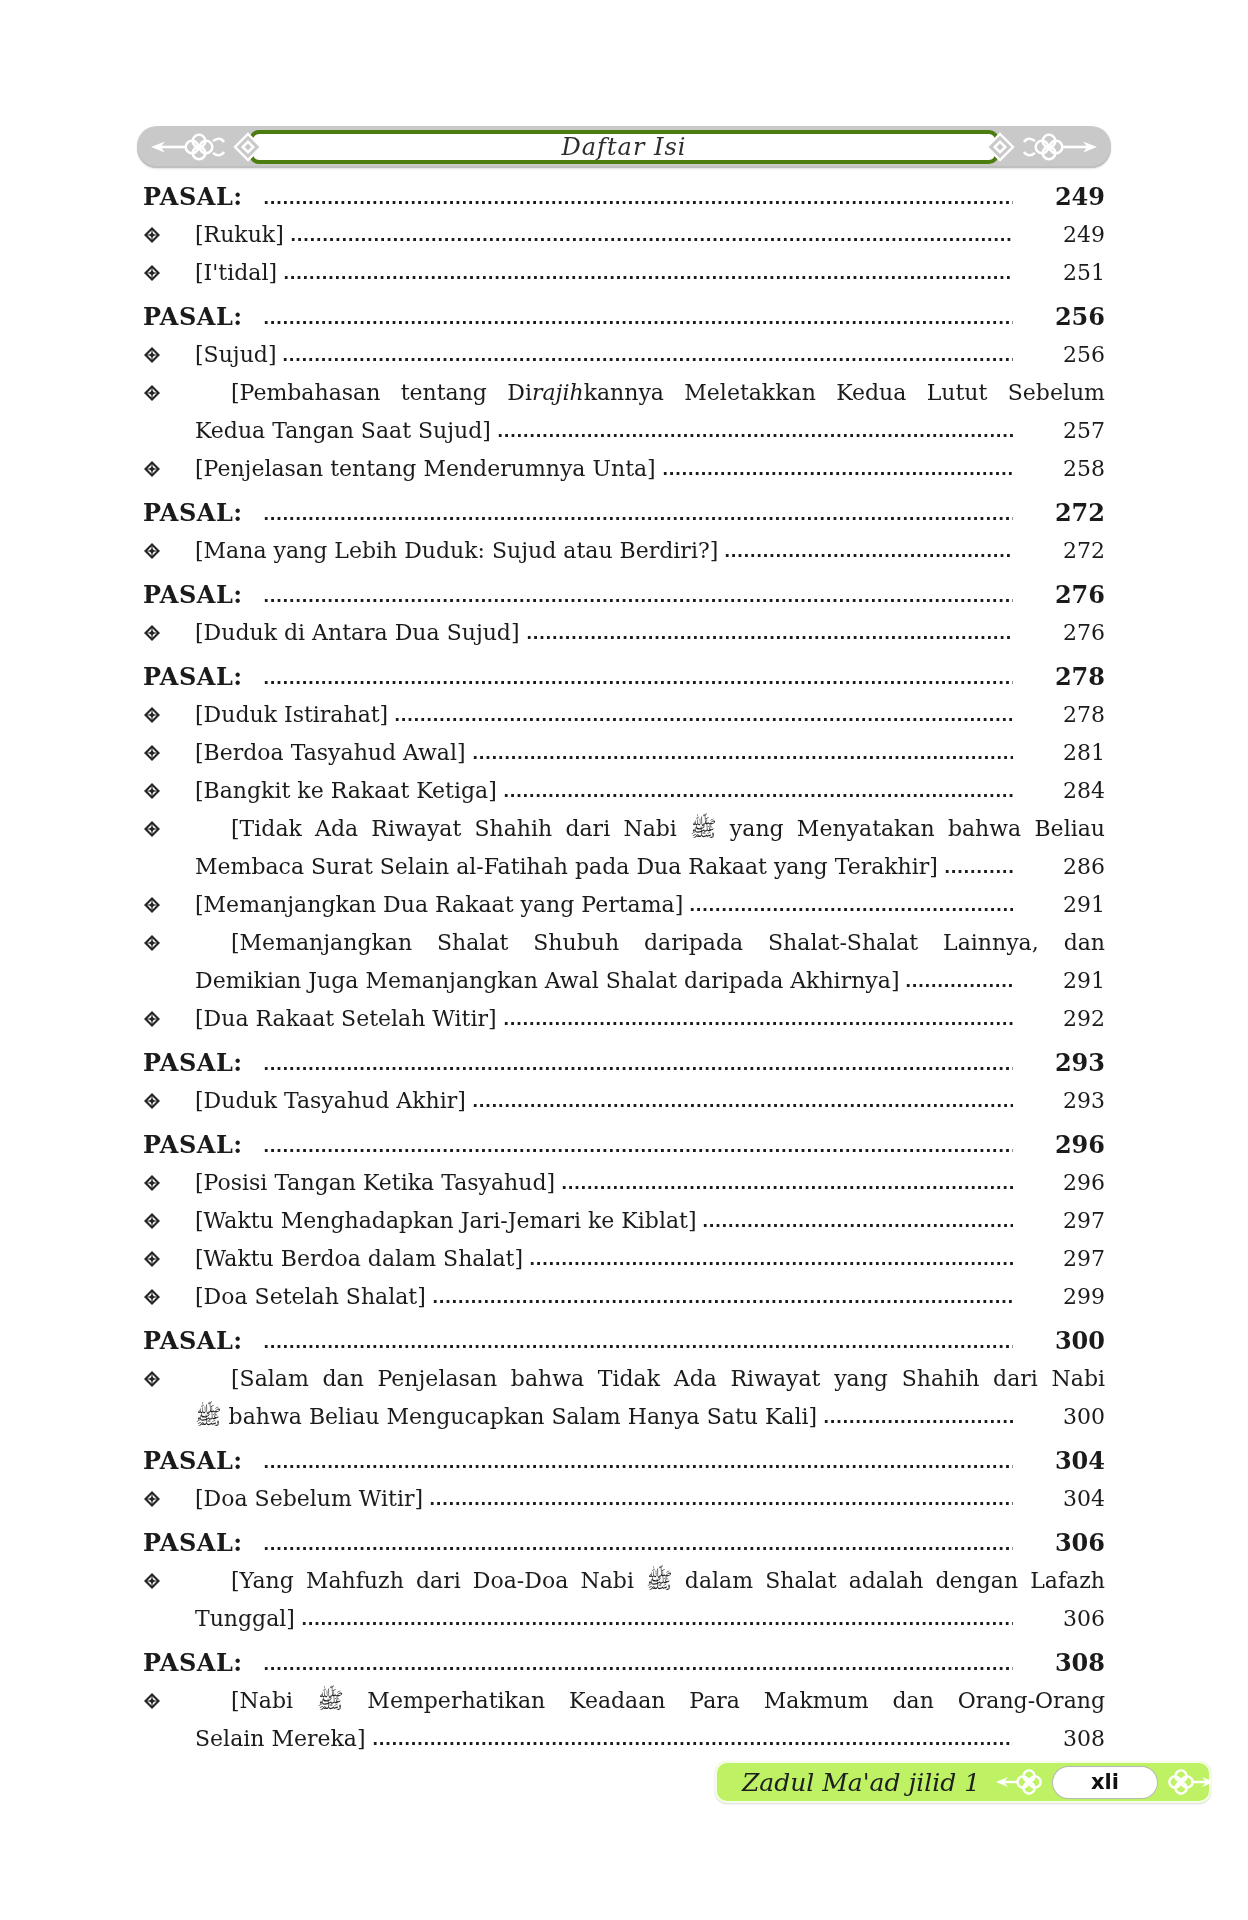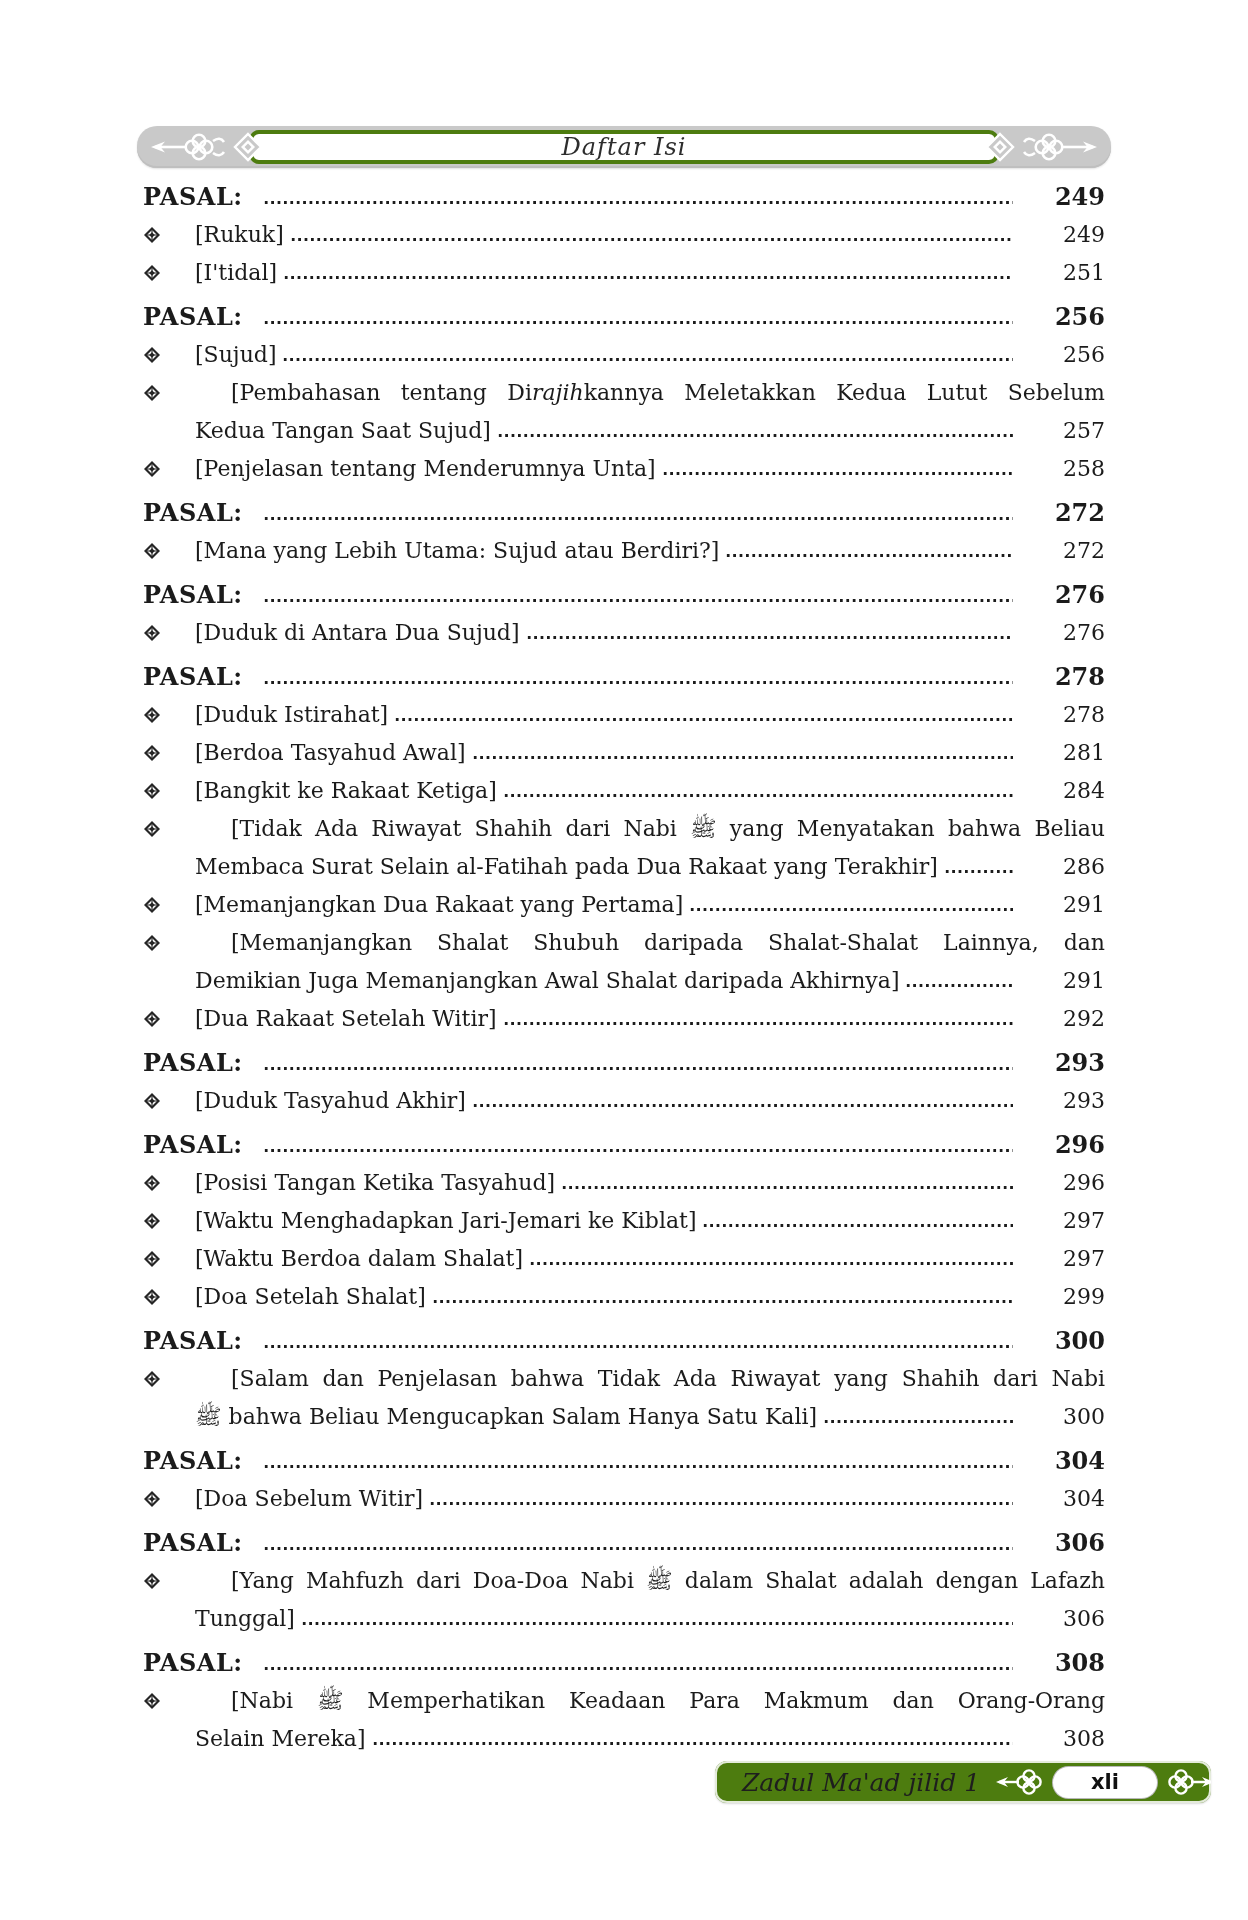--- a/index.html
+++ b/index.html
@@ -76,21 +76,21 @@
   .pageno.bold { font-weight: bold; }
   .wrap { flex: 1 1 auto; min-width: 0; }
   .jline { text-align: justify; text-align-last: justify; margin-left: 36px; }
   .lline { display: flex; align-items: baseline; }
   i { font-style: italic; }
 
   
   .footer-band {
     position: absolute;
     left: 715px; top: 1761px; width: 496px; height: 42px;
-    background: #4d7c0f;
+    background: #bef264;
     border-radius: 12px;
     box-shadow: inset 0 0 0 2px rgba(255,255,255,.85), 0 1px 2px rgba(0,0,0,.15);
     display: flex;
     align-items: center;
     overflow: hidden;
   }
   .footer-title {
     flex: 1 1 auto;
     text-align: center;
     font-style: italic;
@@ -249,21 +249,21 @@
       </div>
       <div class="row item">
         <span class="bullet">
           <svg viewBox="0 0 16 16">
             <path d="M8 0 L16 8 L8 16 L0 8 Z" fill="#262626"></path>
             <path d="M8 3 L13 8 L8 13 L3 8 Z" fill="#ffffff"></path>
             <path d="M8 5.2 L10.8 8 L8 10.8 L5.2 8 Z" fill="#262626"></path>
             <path d="M8 1.5 V14.5 M1.5 8 H14.5" stroke="#262626" stroke-width="1.1" fill="none"></path>
           </svg>
         </span>
-        <span class="itext"><span>[Mana yang Lebih Utama: Sujud atau Berdiri?]</span></span>
+        <span class="itext"><span>[Mana yang Lebih Duduk: Sujud atau Berdiri?]</span></span>
         <span class="leader"></span>
         <span class="pageno">272</span>
       </div>
       <div class="row pasal">
         <span class="plabel">PASAL:</span>
         <span class="leader"></span>
         <span class="pageno bold">276</span>
       </div>
       <div class="row item">
         <span class="bullet">

